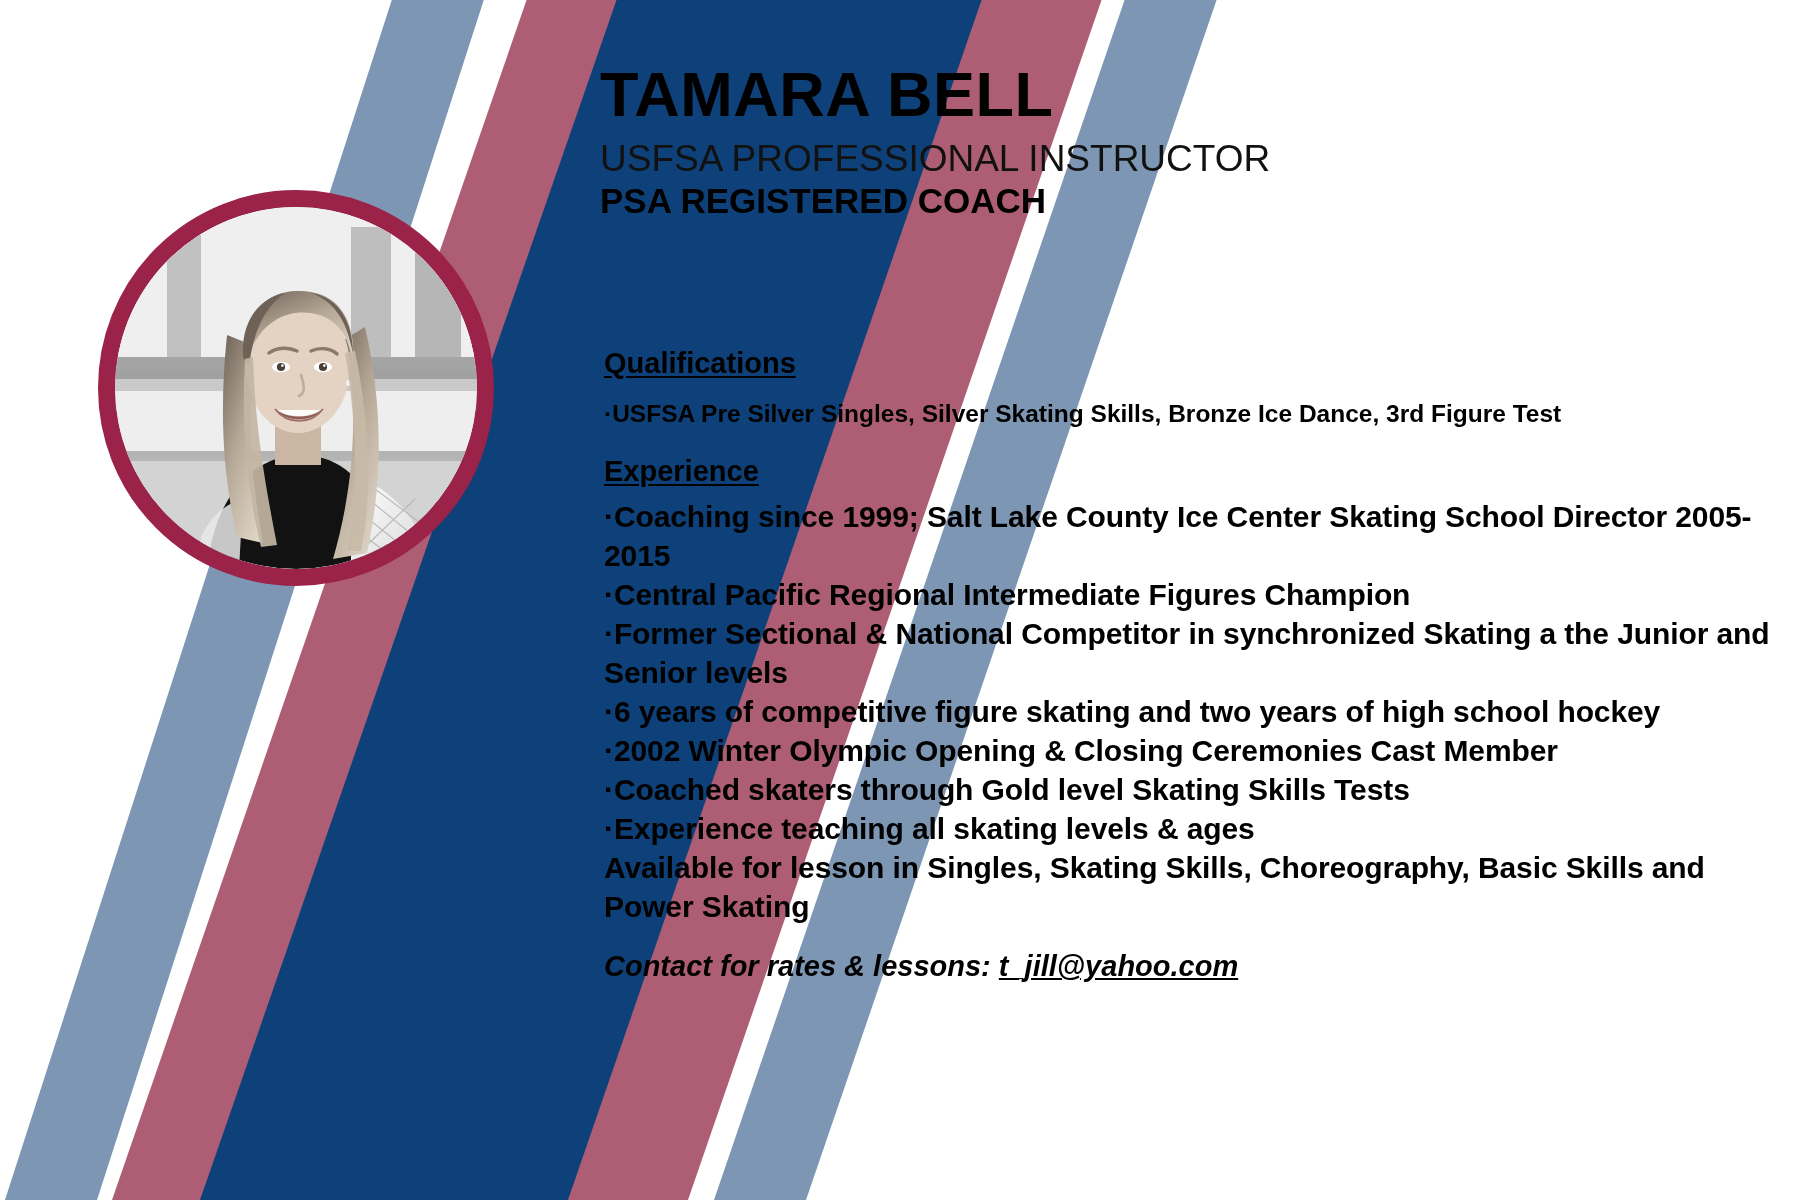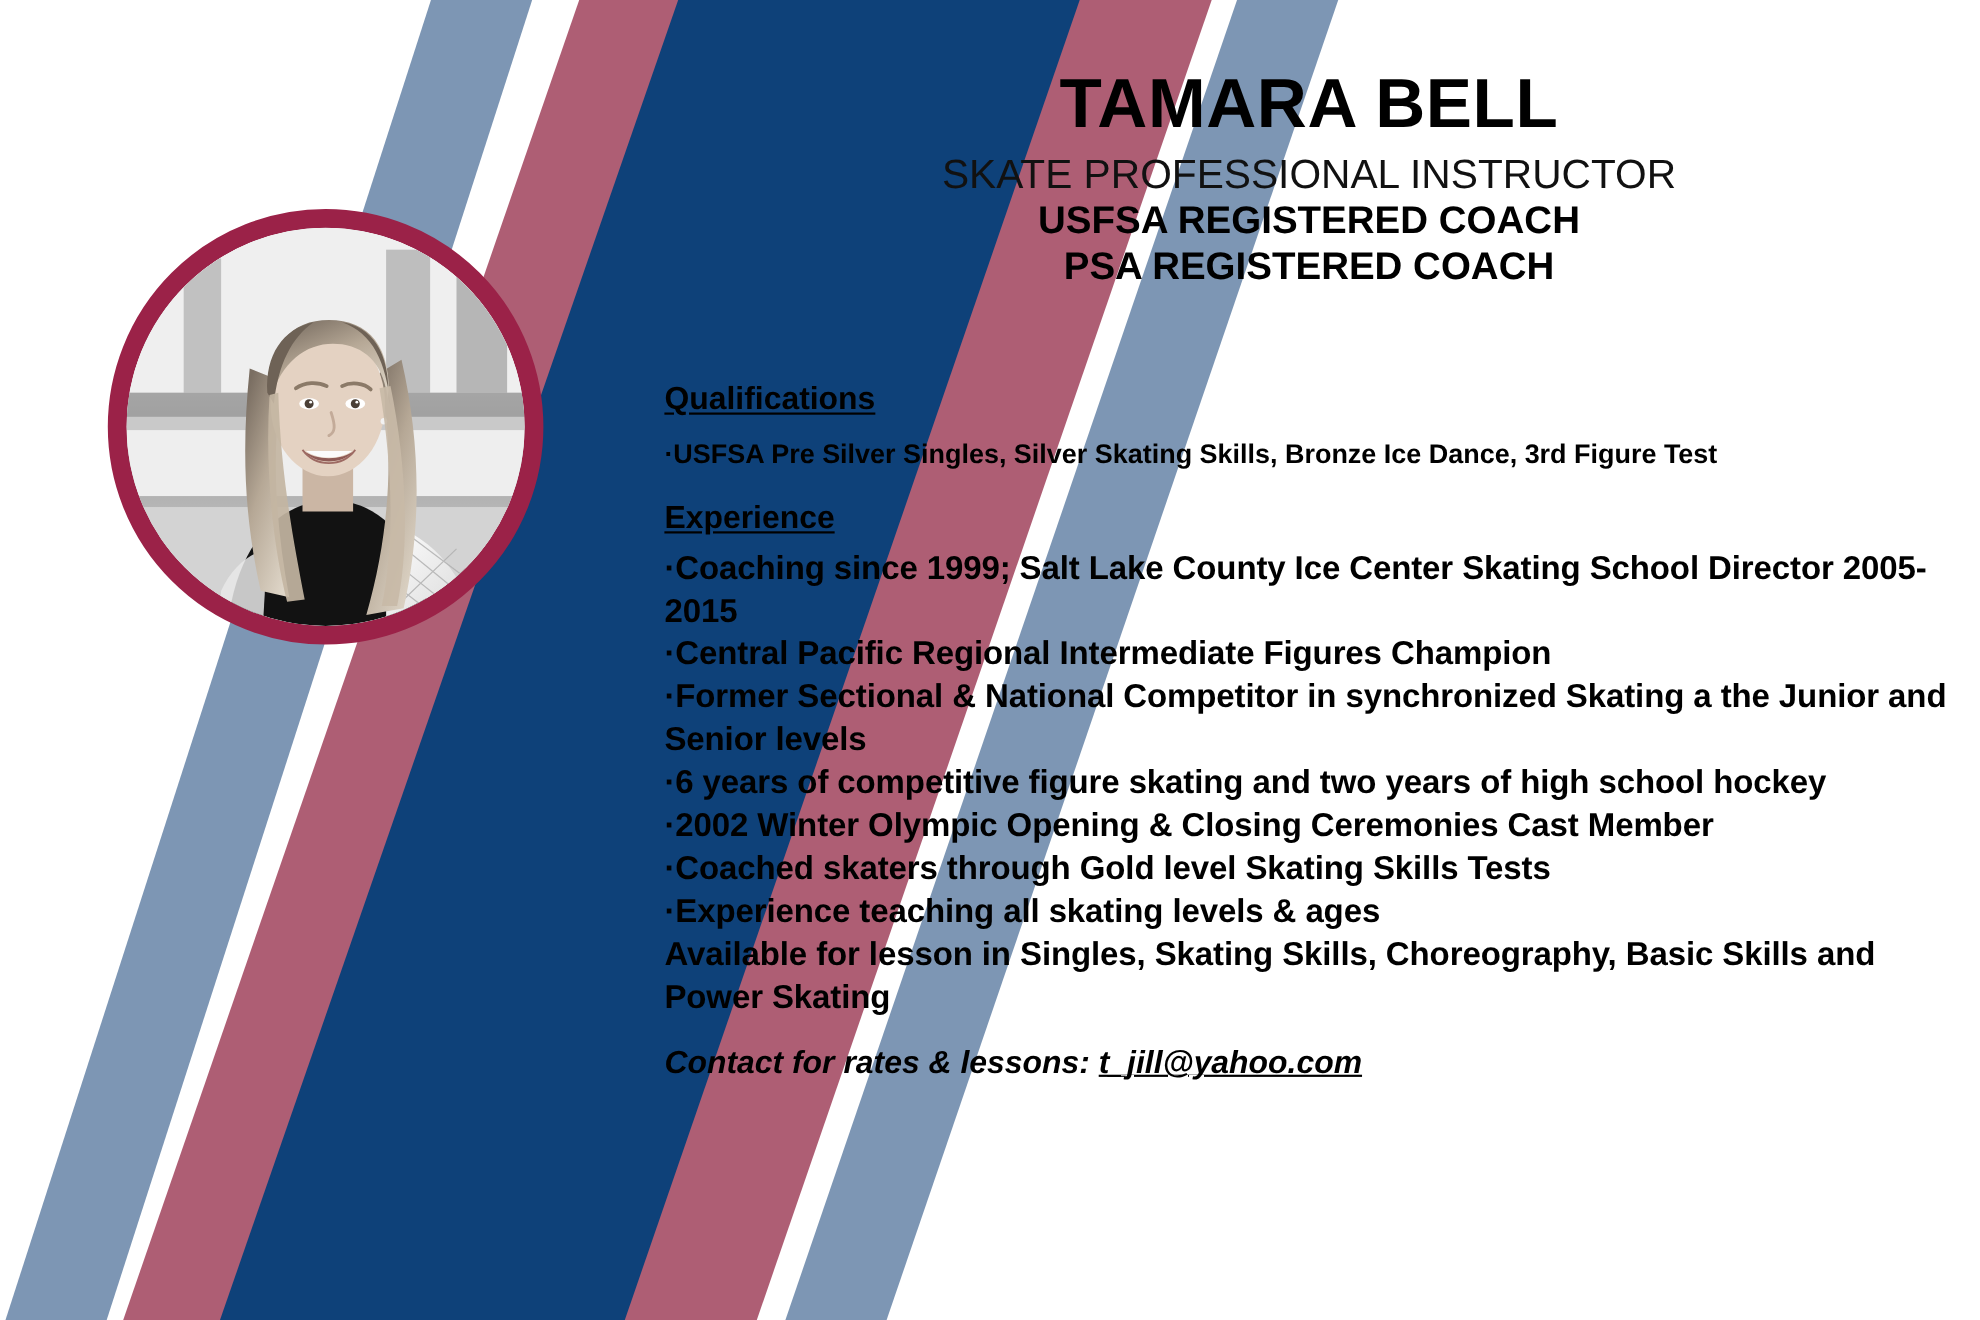--- a/index.html
+++ b/index.html
@@ -48,21 +48,21 @@
     height: 100%;
     display: block;
   }
 
   
   .header {
     position: absolute;
     left: 600px;
     top: 62px;
     width: 1180px;
-    text-align: center;
+    text-align: left;
   }
   .name {
     font-size: 63px;
     font-weight: bold;
     letter-spacing: 0.5px;
     color: #000;
     line-height: 1.02;
   }
   .subtitle {
     font-size: 37px;
@@ -215,22 +215,21 @@
         <circle cx="234" cy="176" r="3" fill="#f2f2f2"></circle>
 
         <path d="M138 150 C140 224 152 286 162 338 L146 340 C132 284 126 216 130 152 Z" fill="#c3b5a2" opacity="0.92"></path>
         <path d="M230 146 C242 218 244 288 232 344 L246 344 C258 286 254 212 240 144 Z" fill="#c8baa7" opacity="0.92"></path>
       </g>
     </svg>
   </div>
 
   <div class="header">
     <div class="name">TAMARA BELL</div>
-    <div class="subtitle">SKATE PROFESSIONAL INSTRUCTOR</div>
-    <div class="cred">USFSA REGISTERED COACH</div>
+    <div class="subtitle">USFSA PROFESSIONAL INSTRUCTOR</div>
     <div class="cred">PSA REGISTERED COACH</div>
   </div>
 
   <div class="body-col">
 
     <div class="sec-head">Qualifications</div>
     <div class="gap-sm"></div>
     <div class="qual-line">·USFSA Pre Silver Singles, Silver Skating Skills, Bronze Ice Dance, 3rd Figure Test</div>
 
     <div class="gap-md"></div>

